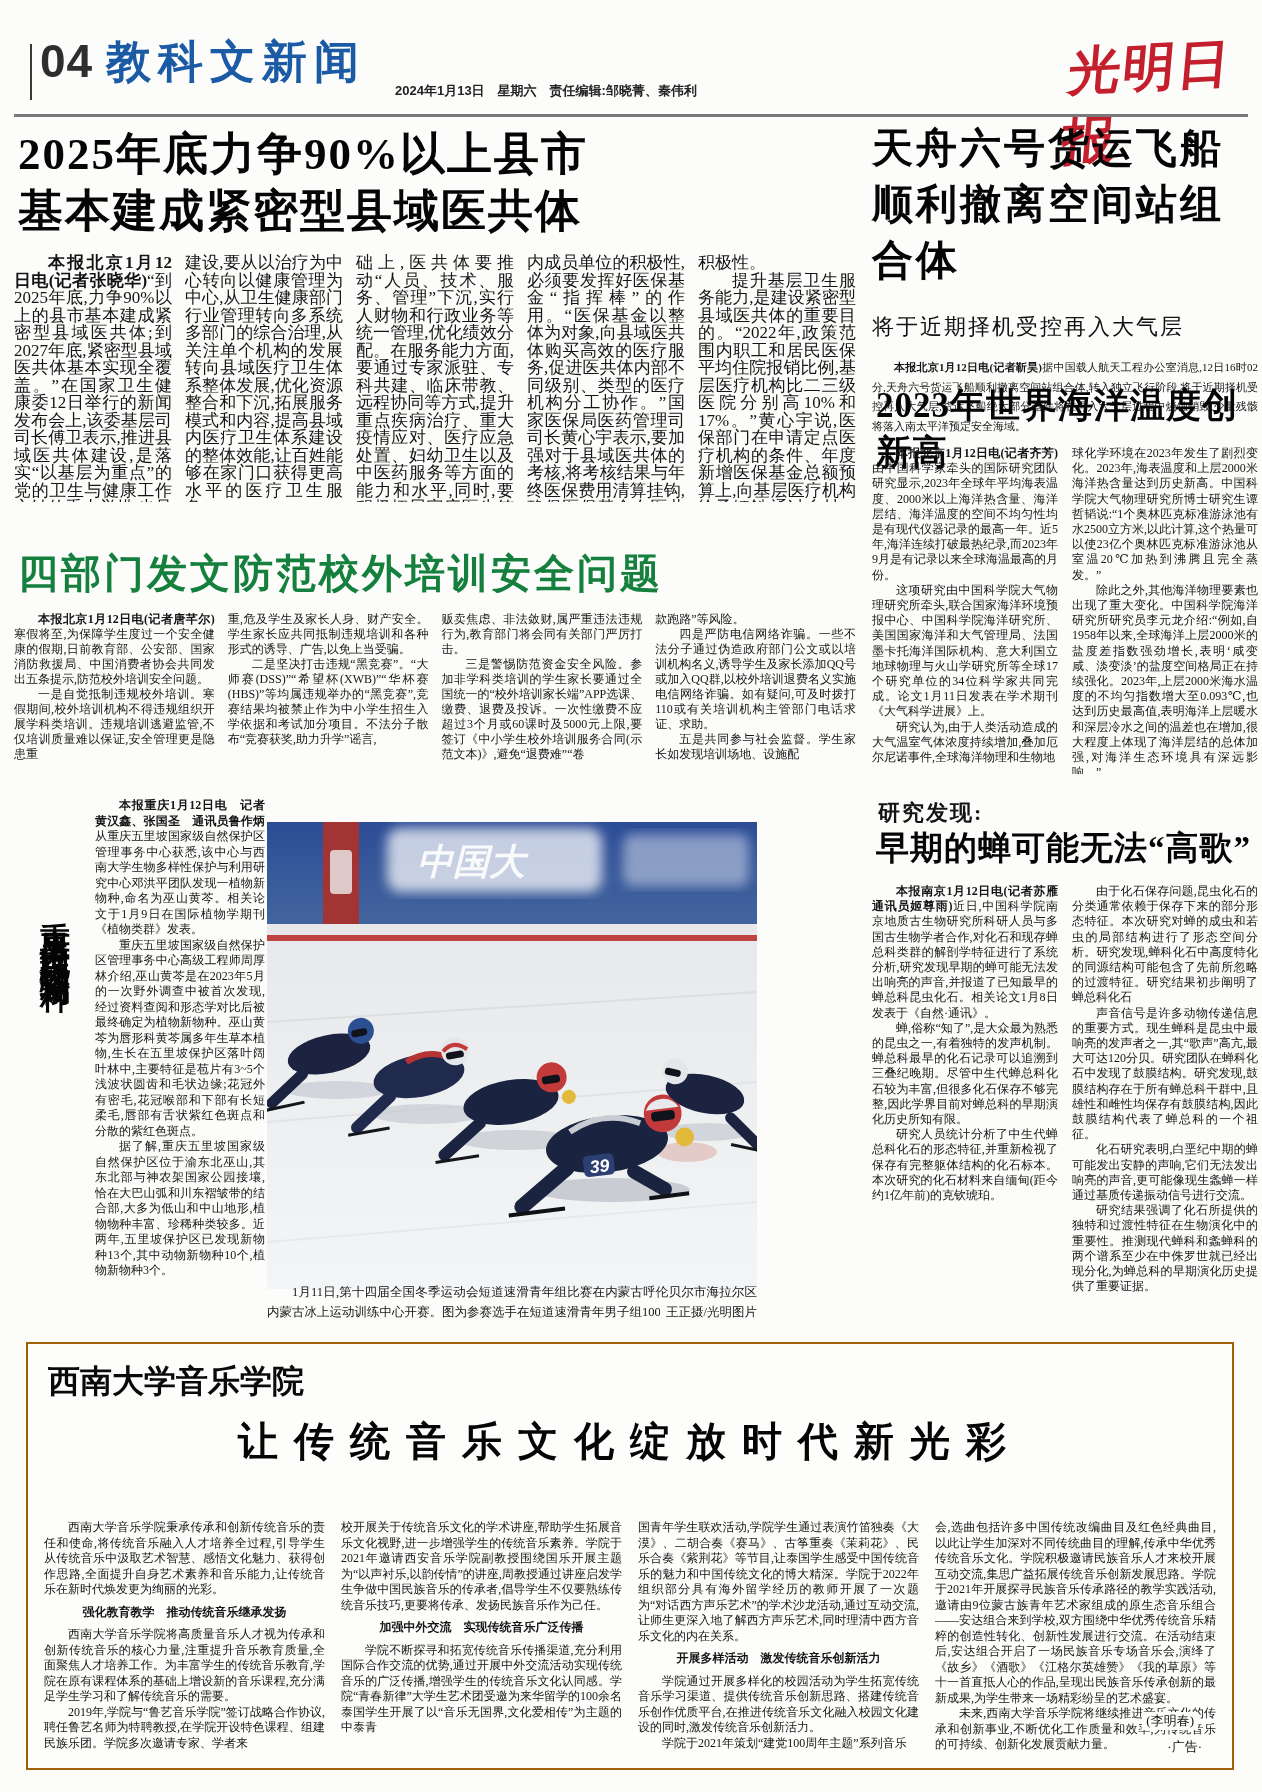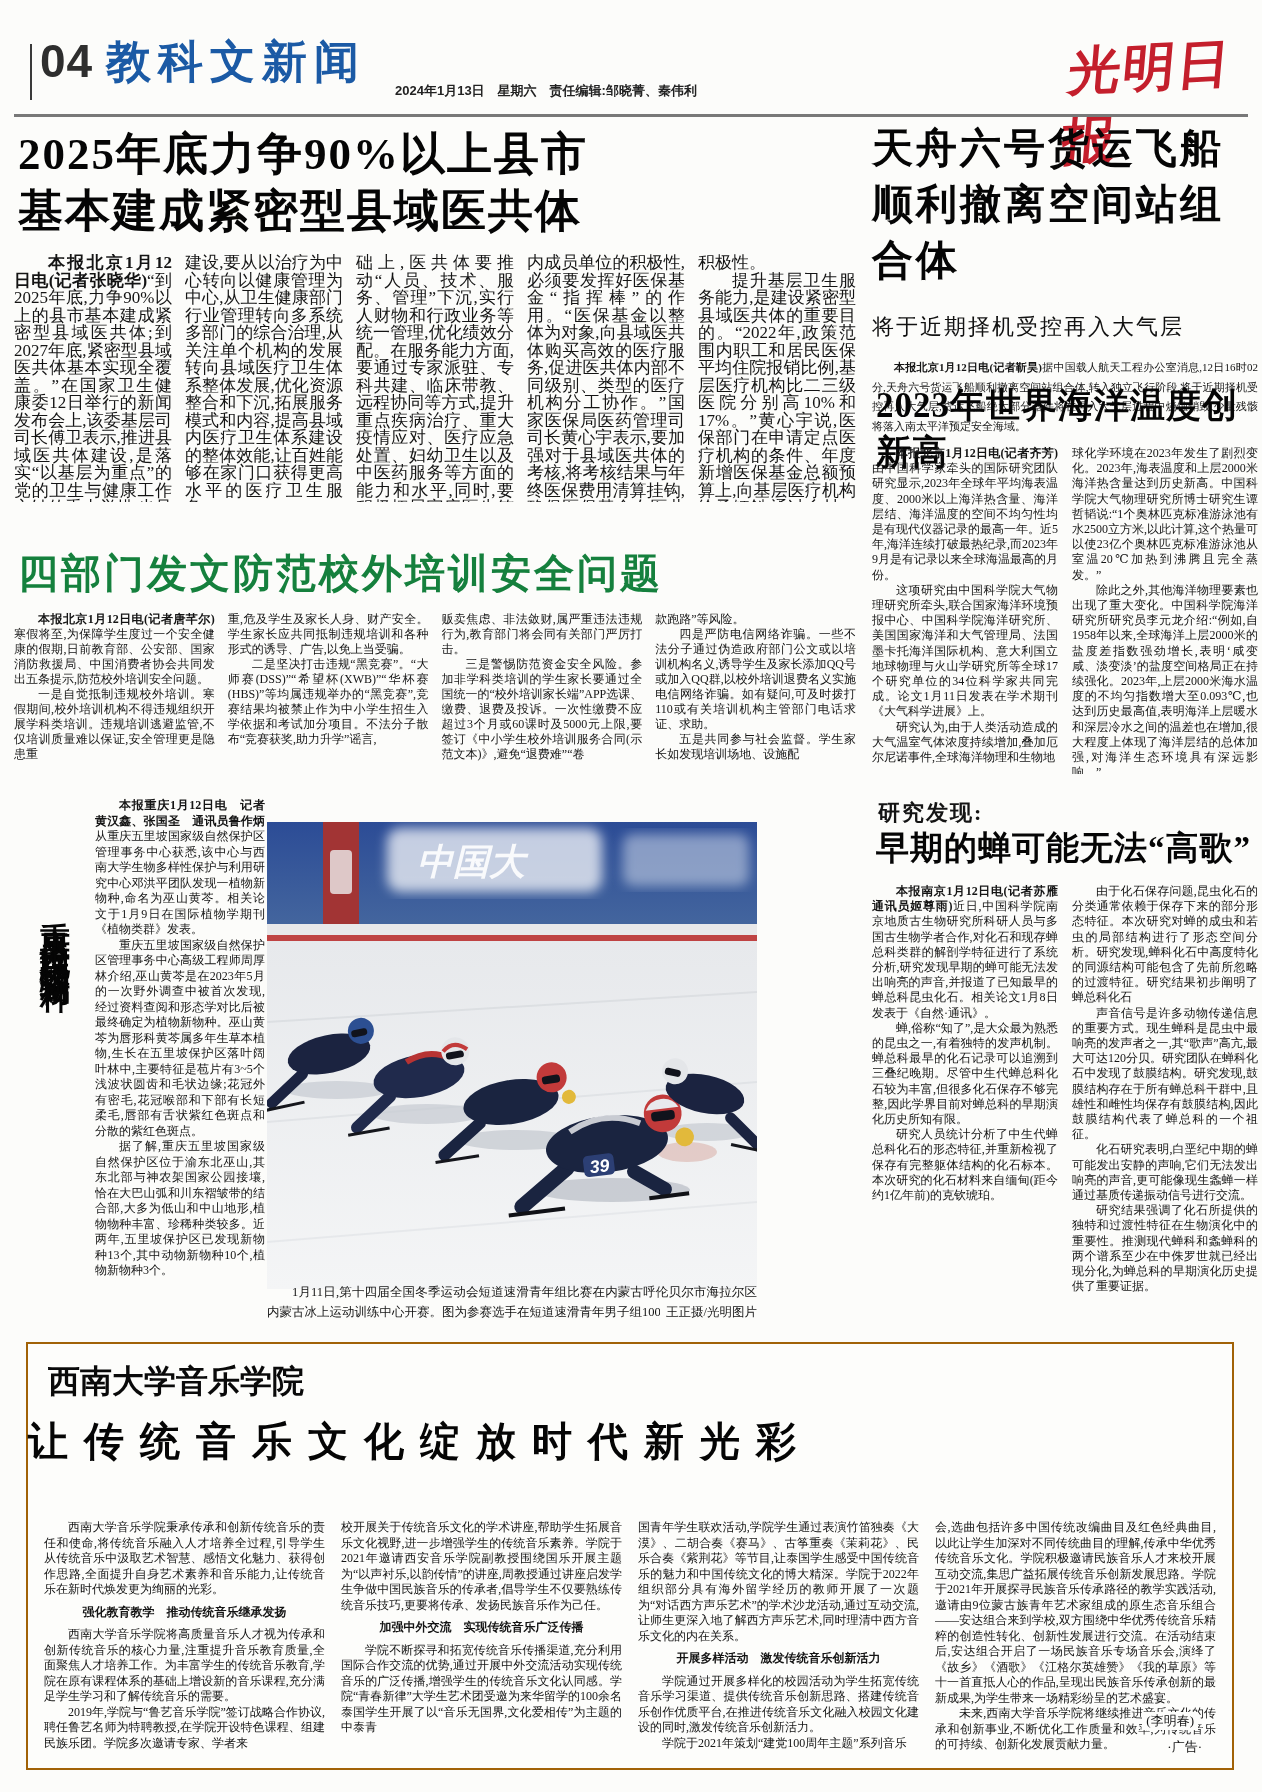--- a/index.html
+++ b/index.html
@@ -56,21 +56,21 @@
 
   
   #photo{left:267px;top:822px;width:586px;height:467px;font-style:italic;}
   #photo svg{display:block;}
   #caption{left:267px;top:1282px;width:490px;font-size:12.5px;line-height:20px;}
   #caption .cap-credit{position:absolute;right:0;bottom:0;background:#fcfcfa;padding-left:6px;}
 
   
   #ad-box{left:26px;top:1342px;width:1208px;height:428px;border:2px solid #a16207;box-sizing:border-box;background:#fdfdfb;}
   #ad-org{left:20px;top:16px;font:bold 32px "Liberation Sans","DejaVu Sans",sans-serif;color:#0a0a0a;}
-  #ad-title{left:0;top:70px;width:100%;font-weight:bold;font-size:40px;letter-spacing:16px;color:#050505;}
+  #ad-title{left:0;top:70px;width:100%;text-align:center;font-weight:bold;font-size:40px;letter-spacing:16px;color:#050505;}
   #ad-cols{left:16px;top:146px;width:1172px;height:254px;font-size:12px;line-height:15.5px;gap:16px;margin-top:30px;}
   #ad-sig{right:34px;bottom:38px;font-size:13px;background:#fdfdfb;padding:0 4px;}
   #ad-tag{right:26px;bottom:12px;font-size:13px;background:#fdfdfb;padding:0 4px;}
 </style>
 </head>
 <body>
 
 <div class="abs" id="mast-bar"></div>
 <div class="abs" id="page-num">04</div>
 <div class="abs" id="section-name">教科文新闻</div>

